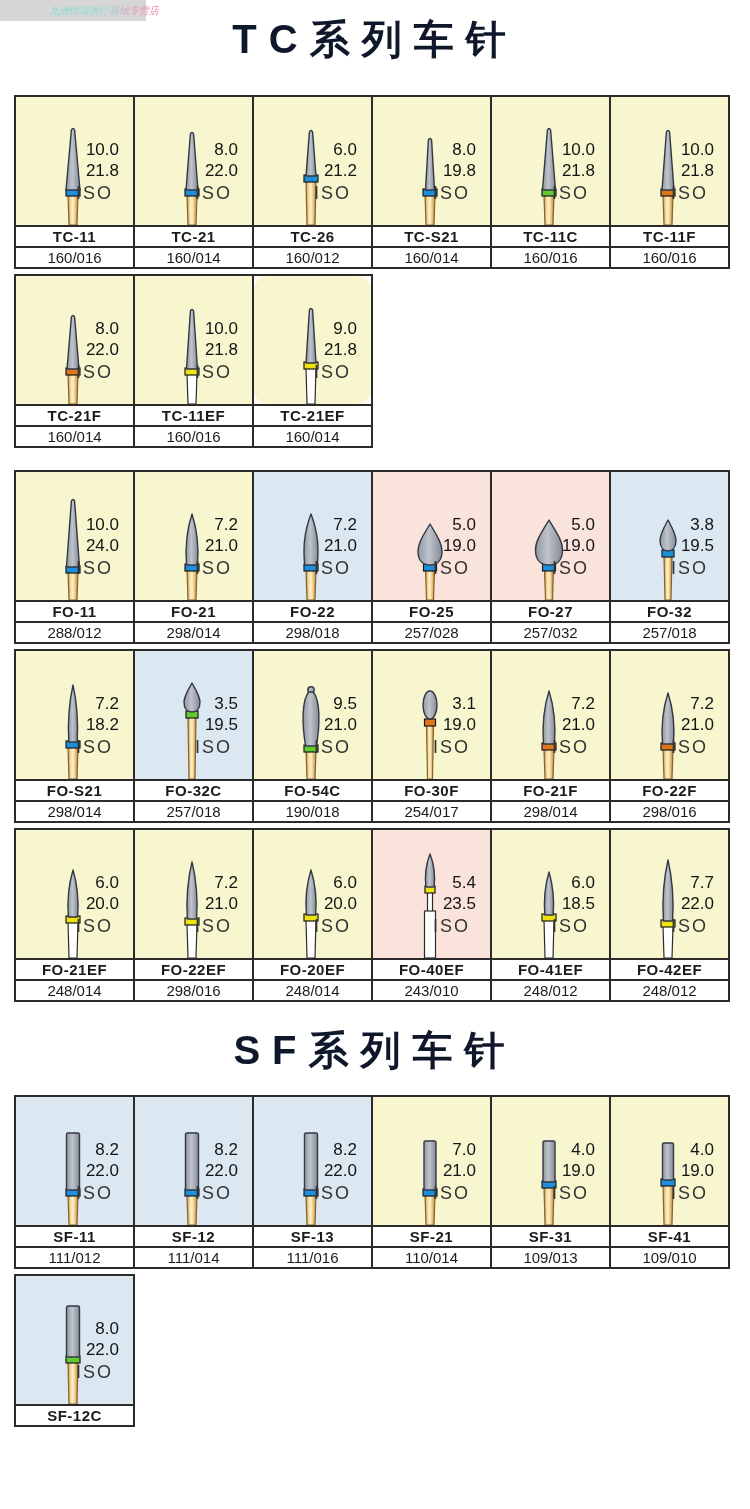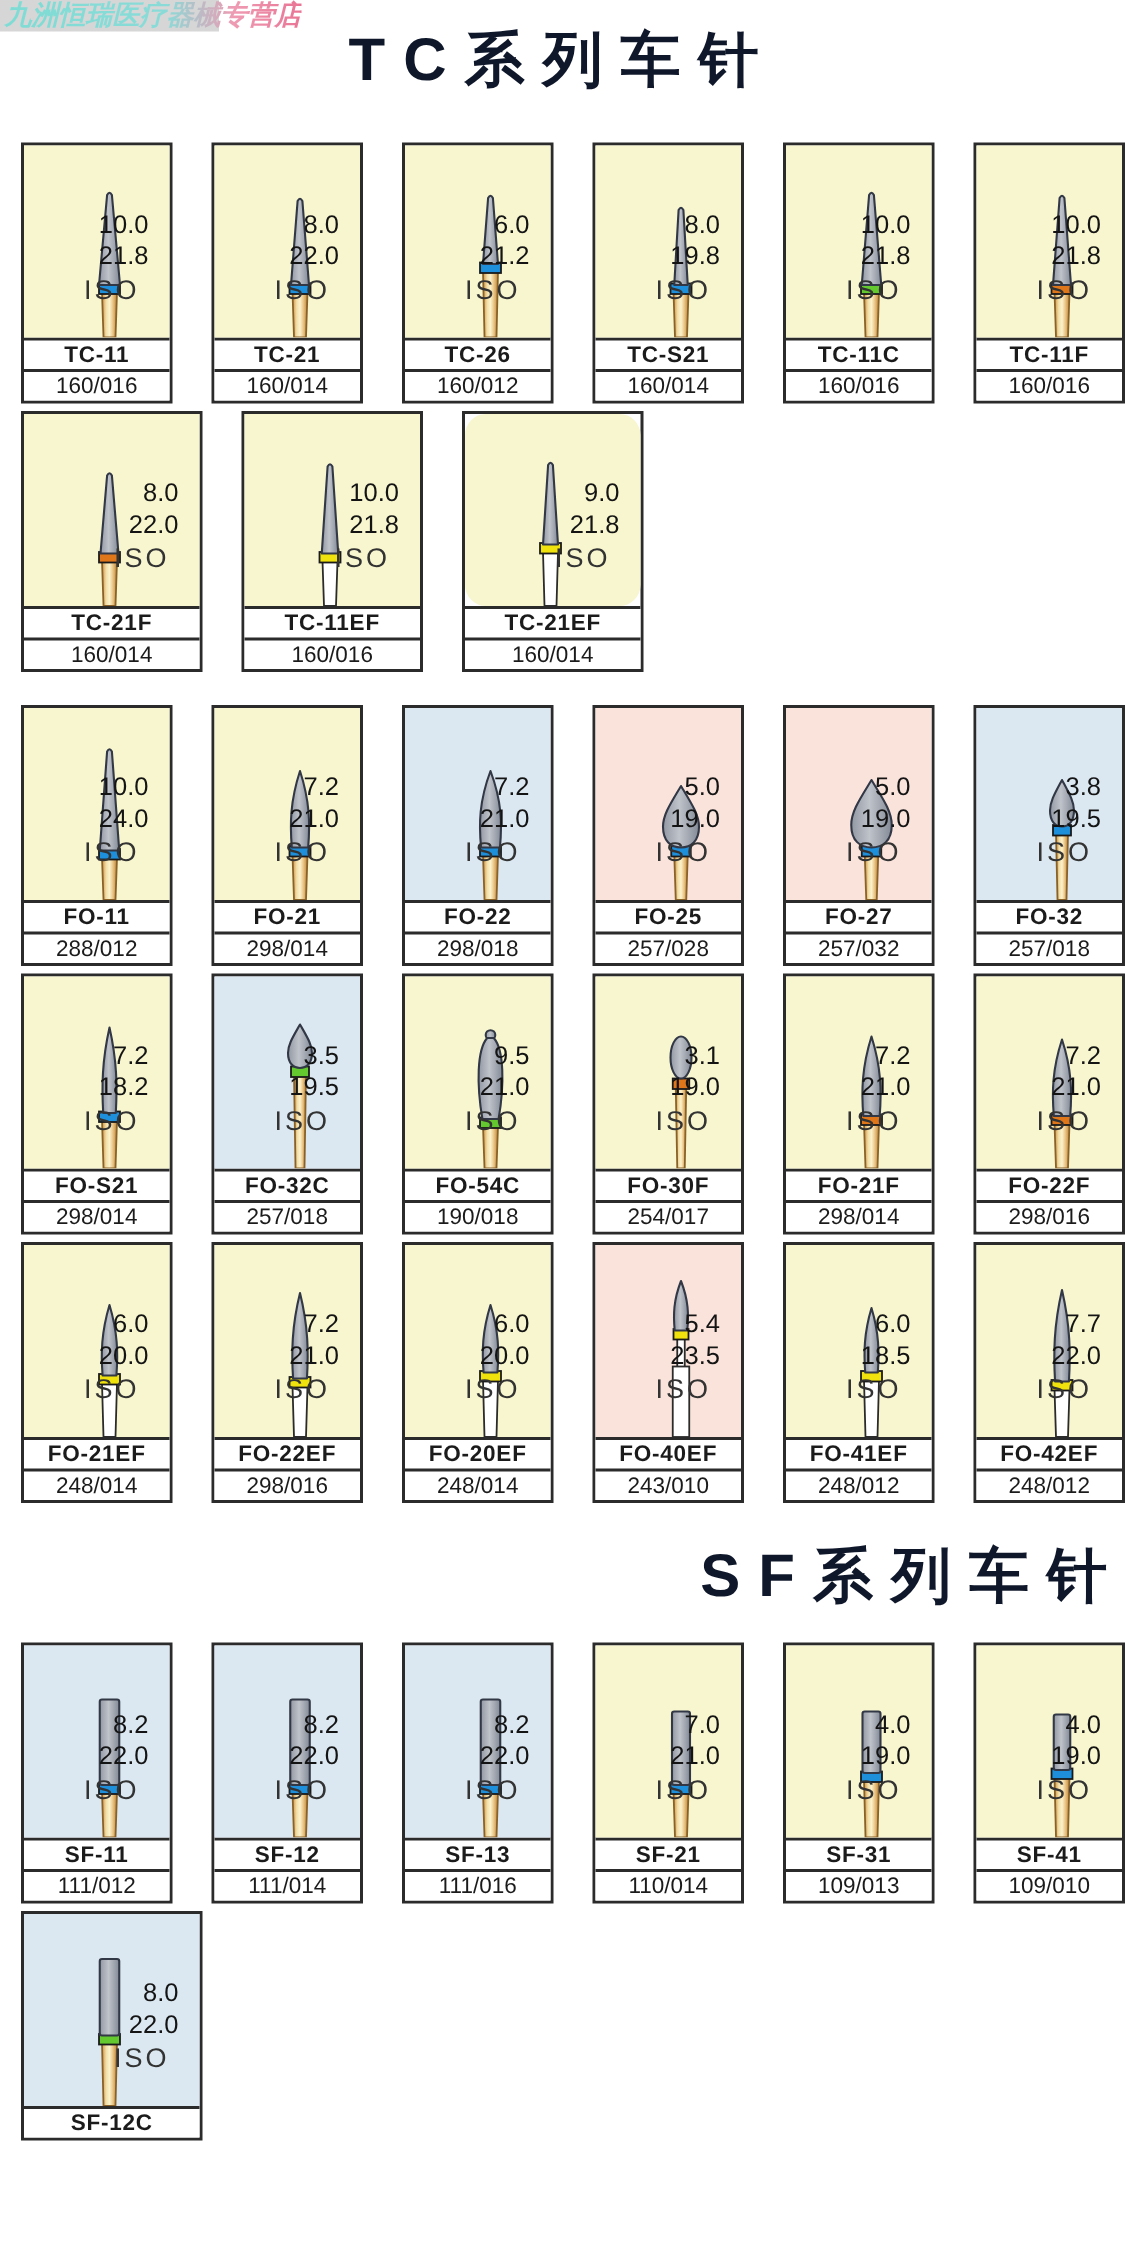--- a/index.html
+++ b/index.html
@@ -1,30 +1,30 @@
 <!DOCTYPE html>
 <html><head>
 <meta charset="utf-8">
 <style>
   html,body{margin:0;padding:0;}
   body{width:750px;background:#ffffff;font-family:"Liberation Sans",sans-serif;color:#1b1b1b;}
   .page{position:relative;width:750px;min-height:1509px;overflow:hidden;}
   .watermark-box{position:absolute;top:0;left:0;width:146px;height:21px;background:#d6d6d6;z-index:5;}
-  .wm-text{display:inline-block;padding-left:3px;font-size:18px;line-height:20px;font-style:italic;font-weight:bold;white-space:nowrap;
+  .wm-text{display:inline-block;padding-left:3px;font-size:10px;line-height:20px;font-style:italic;font-weight:normal;white-space:nowrap;
     background:linear-gradient(90deg,#7edcd4 0%,#8adbd8 55%,#ef9ab2 78%,#e97595 100%);
-    -webkit-background-clip:text;background-clip:text;color:transparent;}
+    -webkit-background-clip:text;background-clip:text;color:transparent;margin-left:46px;}
   .series-title{margin:0;text-align:center;font-size:40px;font-weight:bold;letter-spacing:12px;color:#0f172a;}
   .series-tc .series-title{padding-top:12px;}
   .series-tc .grid{margin-top:28px;}
   .series-fo .series-title{padding-top:30px;}
   .series-fo .grid{margin-top:22px;}
-  .series-sf .series-title{padding-top:16px;text-align:right;}
+  .series-sf .series-title{padding-top:16px;}
   .series-sf .grid{margin-top:17px;}
   .grid{margin-left:14px;}
-  .grid-row{display:flex;margin-bottom:5px;gap:28px;}
+  .grid-row{display:flex;margin-bottom:5px;}
   .cell{width:121px;box-sizing:border-box;border:2px solid #2b2b2b;margin-left:-2px;background:#fff;}
   .grid-row .cell:first-child{margin-left:0;}
   .bur-figure{position:relative;height:128px;overflow:hidden;}
   .bur{position:absolute;left:0;top:0;}
   .dims{position:absolute;top:42px;right:14px;text-align:right;font-size:17px;line-height:21px;font-weight:500;color:#141414;}
   .iso{position:absolute;top:86px;right:20px;font-size:18px;letter-spacing:2px;color:#333;}
   .model{border-top:2px solid #2b2b2b;height:19px;line-height:19px;text-align:center;font-size:15px;font-weight:bold;background:#fff;letter-spacing:.5px;}
   .code{border-top:2px solid #2b2b2b;height:19px;line-height:19px;text-align:center;font-size:15px;background:#fff;}
 </style>
 </head>

